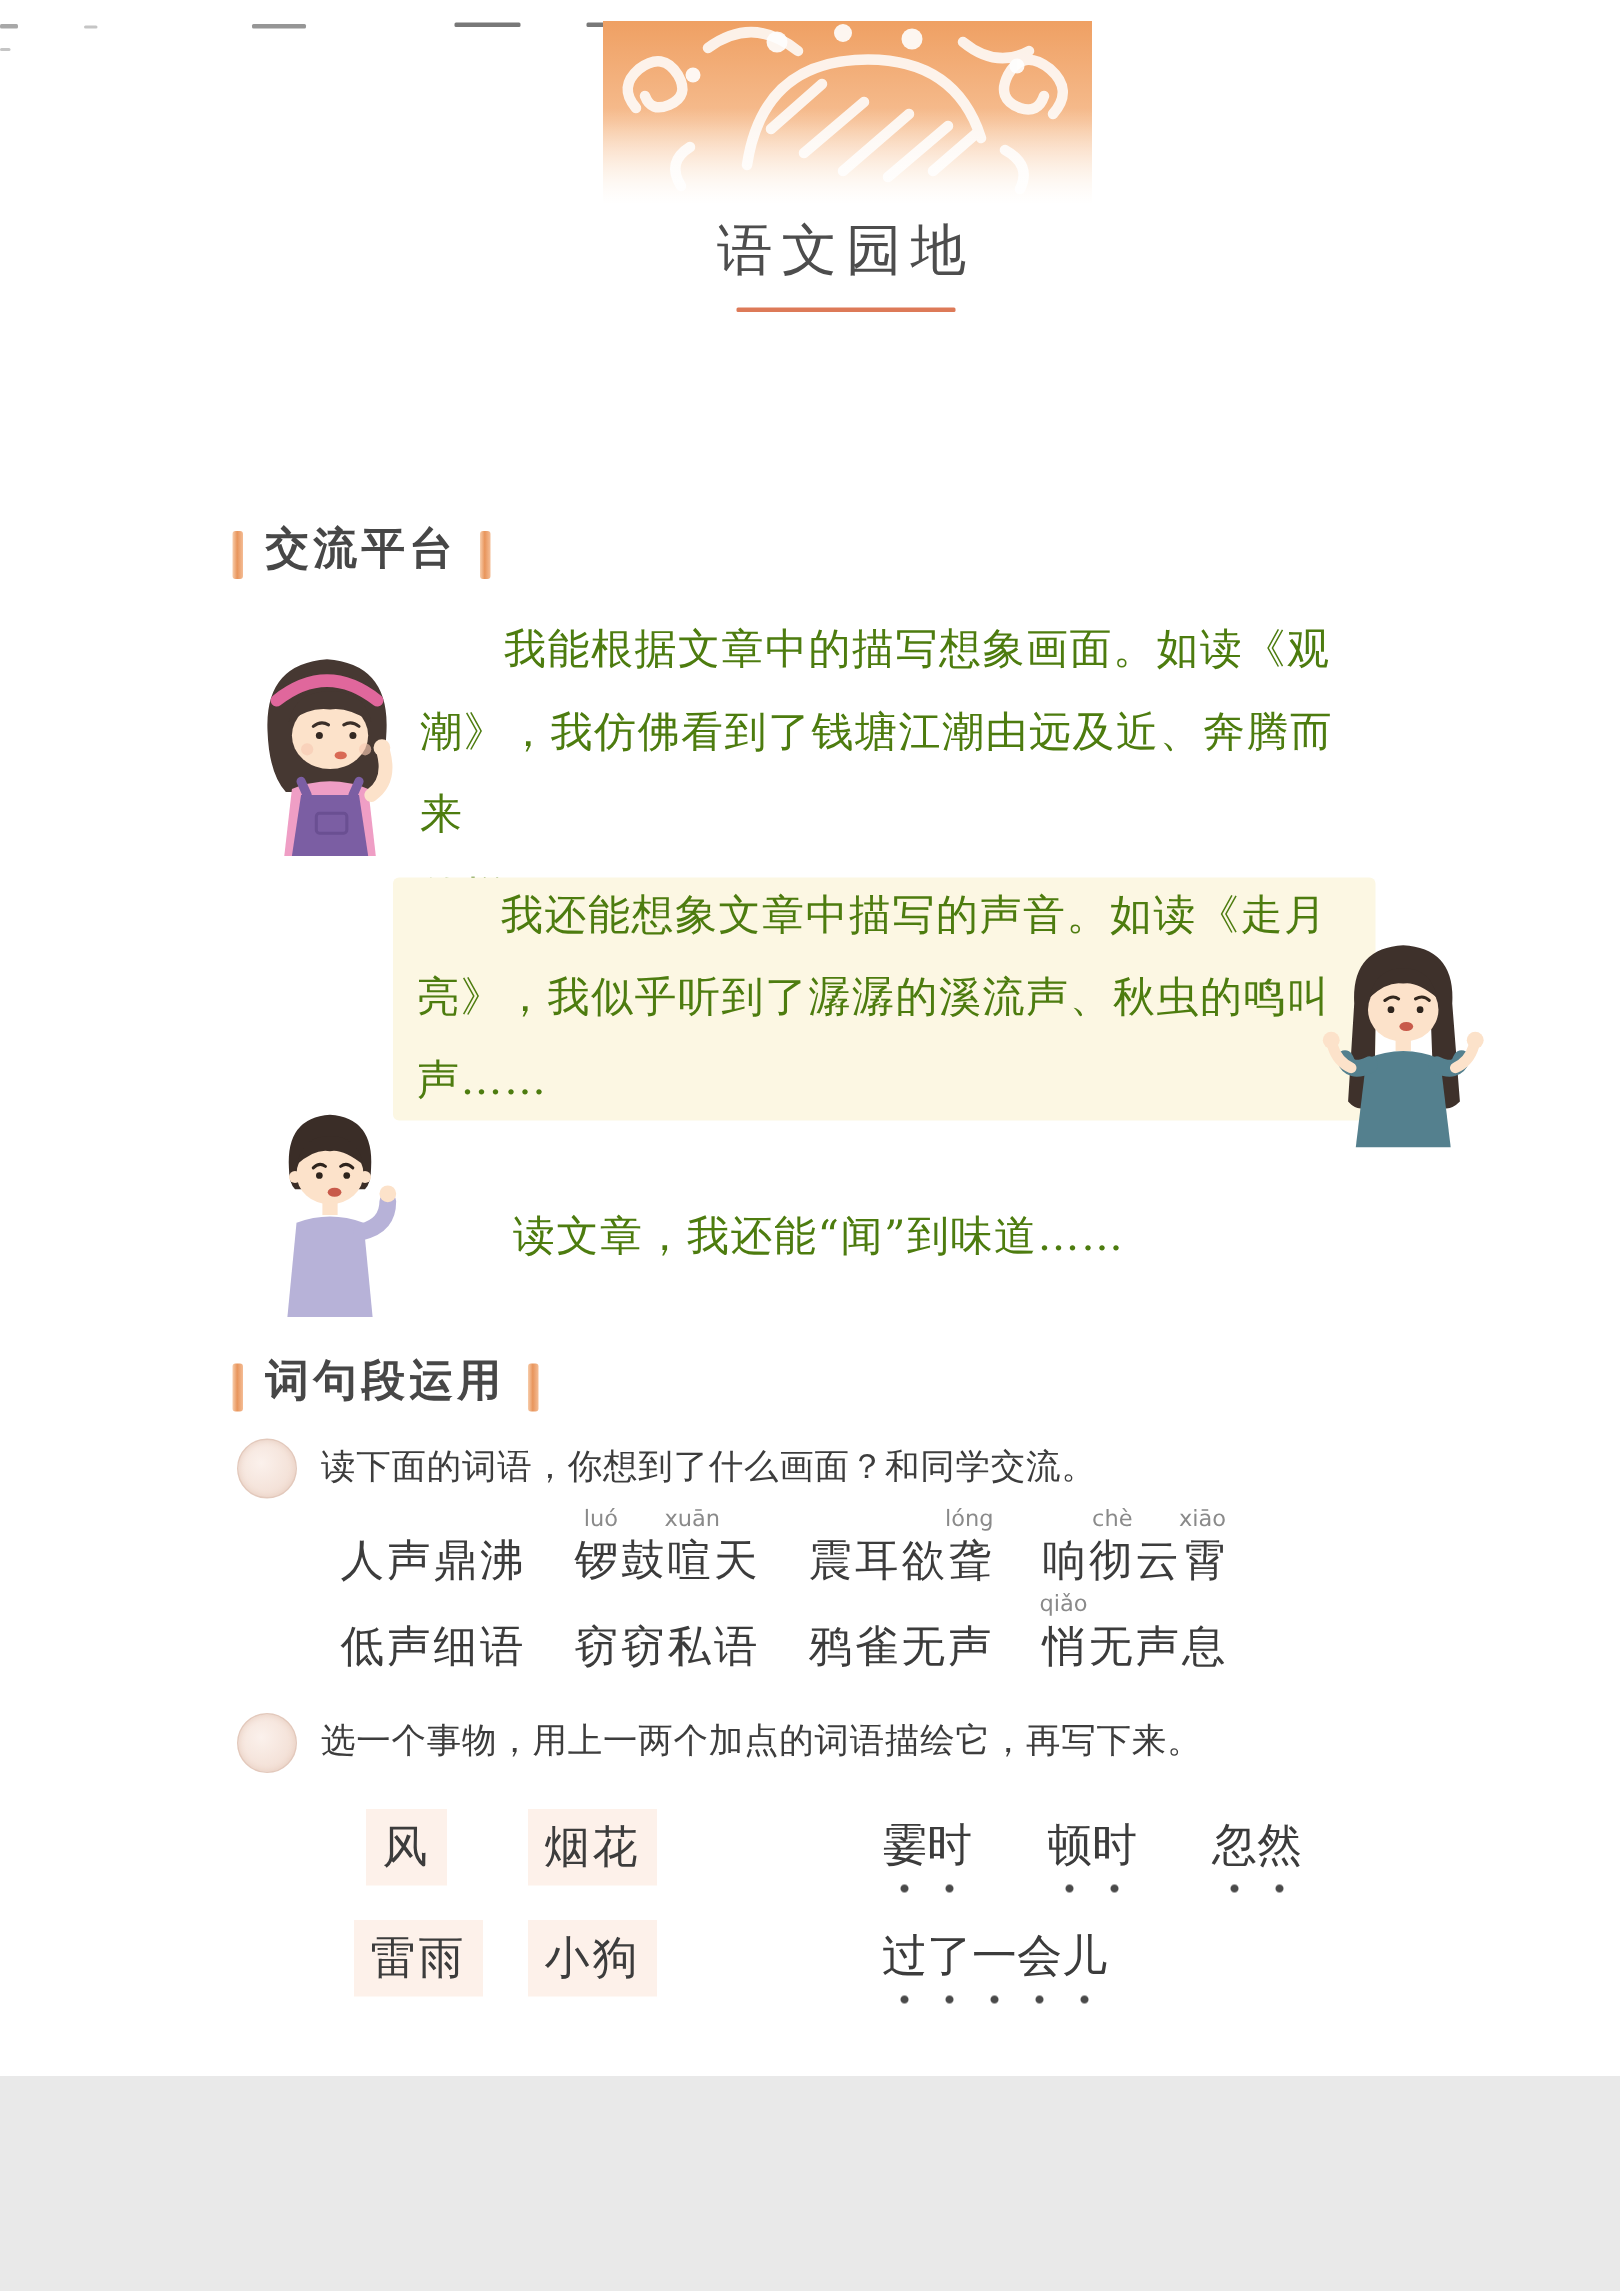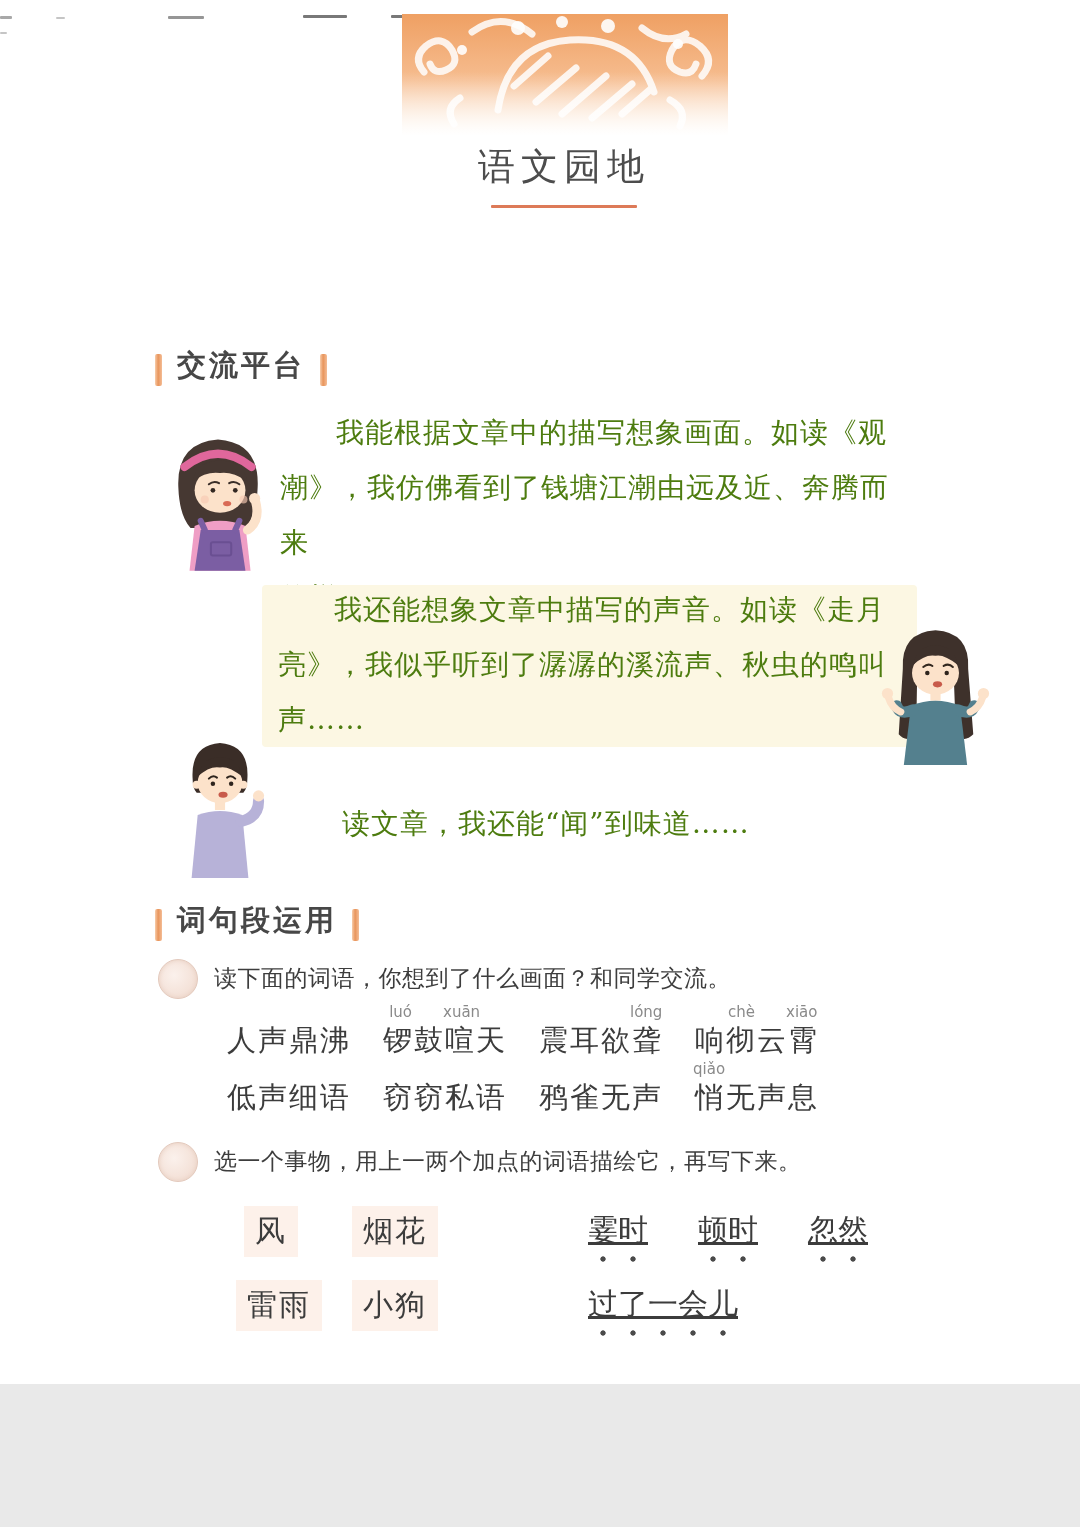--- a/index.html
+++ b/index.html
@@ -39,21 +39,21 @@
   .word{display:flex;}
   .wchar{display:inline-block;width:31px;text-align:right;}
   .wchar .py{display:block;height:20px;line-height:18px;font-family:"DejaVu Sans",sans-serif;
              font-size:15px;color:#8a8a8a;white-space:nowrap;}
   .wchar .ch{display:block;font-size:29px;line-height:34px;color:#3c3c3c;}
 
   
   .boxed{position:absolute;background:#fdf1ea;padding:5px 11px;font-size:30px;color:#3c3c3c;letter-spacing:2px;}
   .dotted{position:absolute;font-size:30px;color:#3c3c3c;padding-bottom:12px;
           background-image:radial-gradient(circle,#4a4a4a 2.3px,rgba(0,0,0,0) 3px);
-          background-size:30px 8px;background-position:0 100%;background-repeat:repeat-x;text-decoration:underline;}
+          background-size:30px 8px;background-position:0 100%;background-repeat:repeat-x;}
 
   .page-num{position:absolute;font-family:"DejaVu Sans",sans-serif;font-size:24px;color:#5a5a5a;}
   .watermark{position:absolute;left:0;right:0;text-align:center;font-size:13px;color:#6a6a6a;
              letter-spacing:1px;font-family:"DejaVu Sans",sans-serif;}
 </style>
 </head>
 <body>
 
 <div class="page">
 

